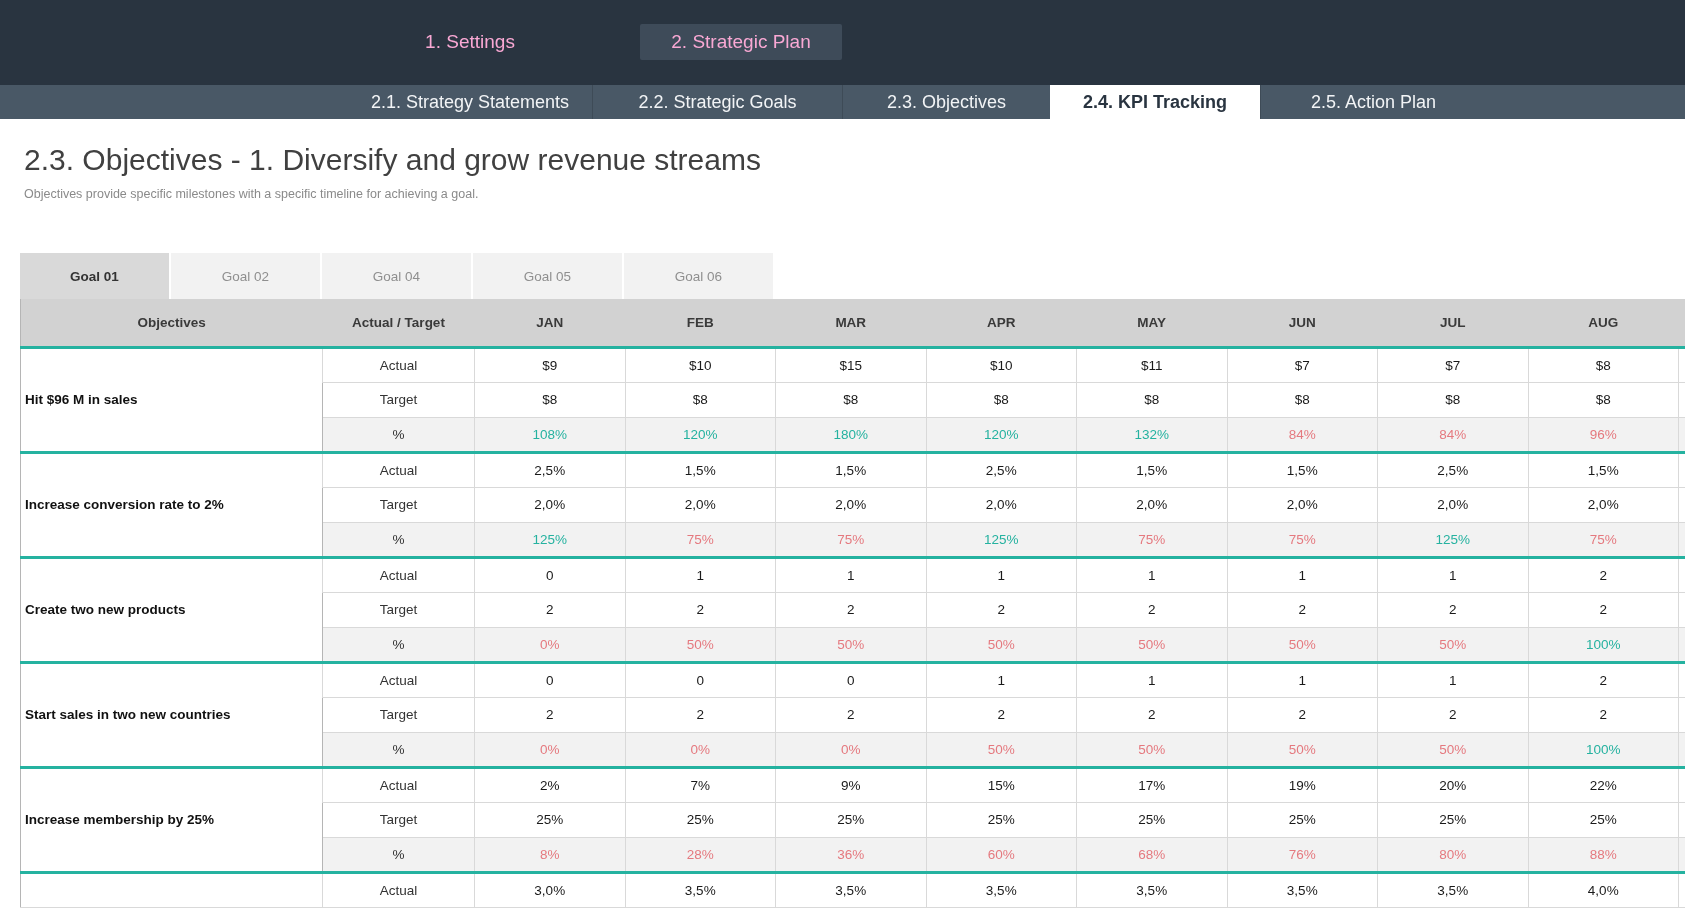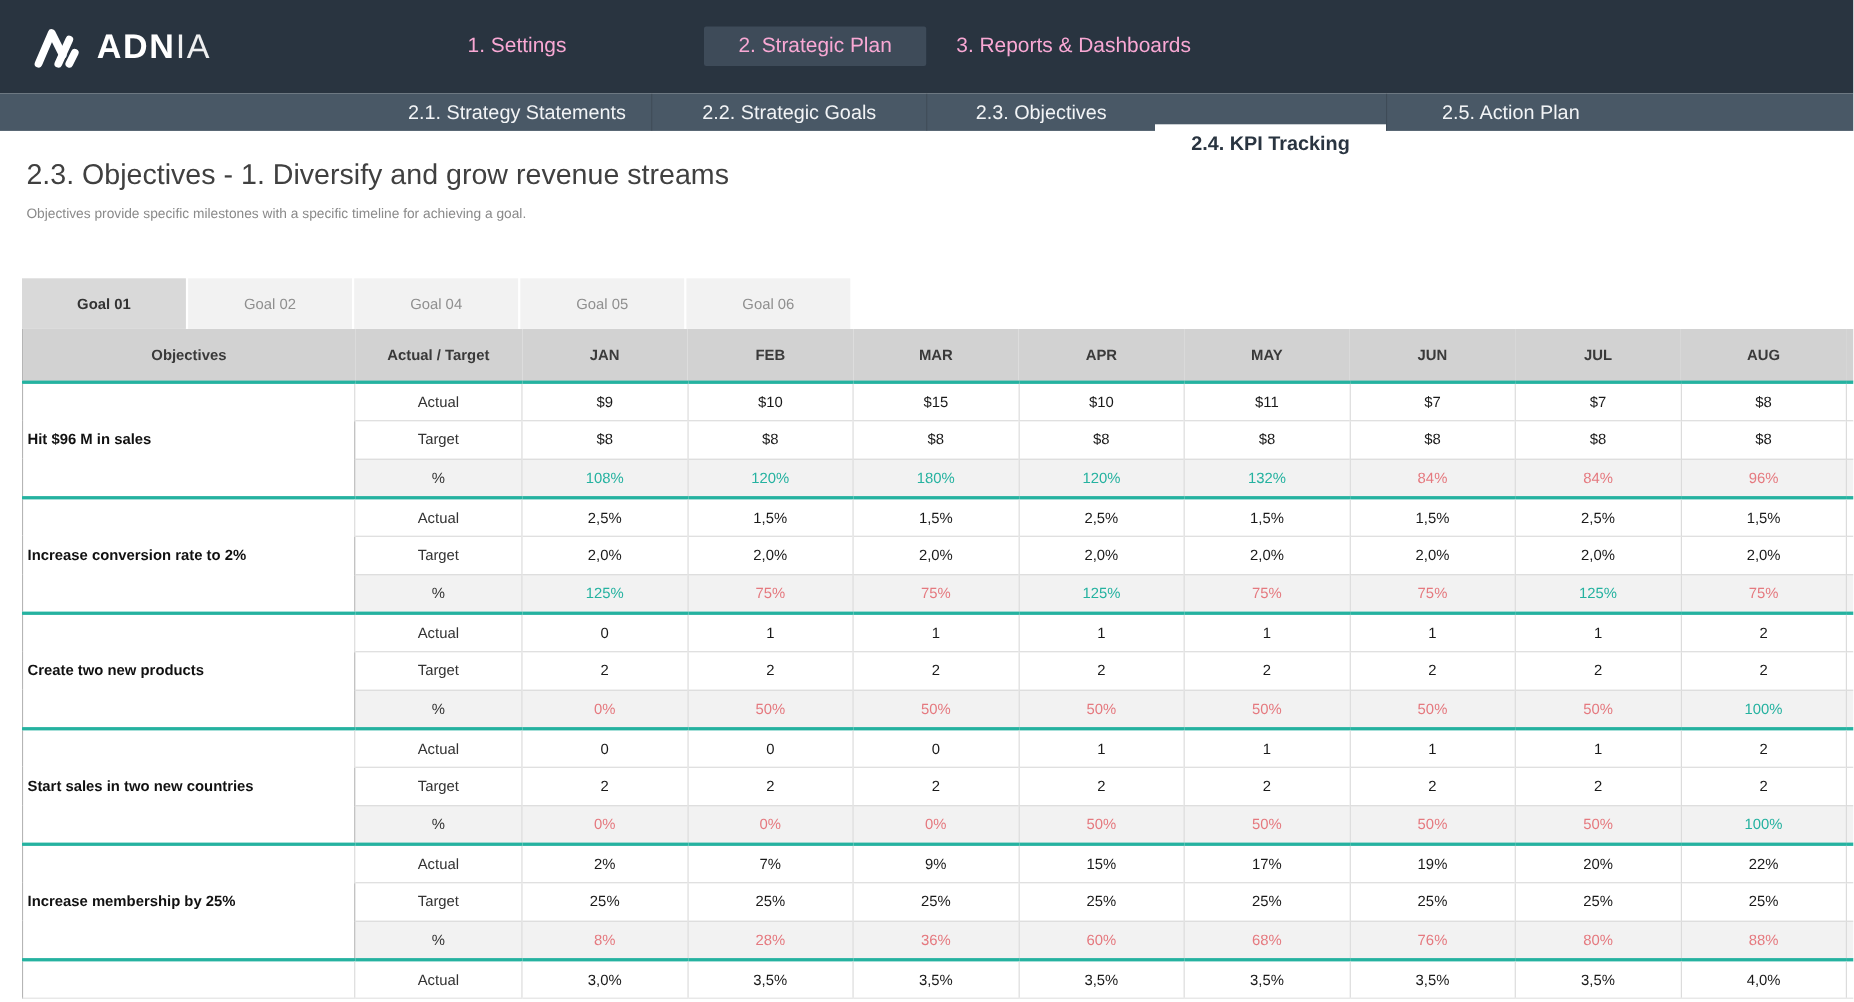--- a/index.html
+++ b/index.html
@@ -22,25 +22,25 @@
   .tn-2 { left:866px; width:220px; }
 
   
   .subnav { position:absolute; left:0; top:85px; width:1685px; height:34px; background:#495866; }
   .subnav-item { position:absolute; top:0; height:34px; display:flex; align-items:center; justify-content:center;
                  color:#f2f4f6; font-size:18px; cursor:pointer; border-left:1px solid rgba(0,0,0,.14); }
   .subnav-item.active { background:#ffffff; color:#293440; font-weight:700; border-left:none; }
   .sn-0 { left:348px; width:244px; border-left:none; }
   .sn-1 { left:592px; width:250px; }
   .sn-2 { left:842px; width:208px;text-align:right; }
-  .sn-3 { left:1050px; width:210px;margin-top:28px; }
+  .sn-3 { left:1050px; width:210px; }
   .sn-4 { left:1260px; width:226px; }
 
   
-  .page-title { position:absolute; left:24px; top:143px; font-size:26px; color:#404040; }
+  .page-title { position:absolute; left:24px; top:143px; font-size:30px; color:#404040; }
   .page-subtitle { position:absolute; left:24px; top:187px; font-size:12.5px; color:#8a8a8a; }
 
   
   .goal-tabs { position:absolute; left:20px; top:253px; height:46px; display:flex; }
   .goal-tab { width:149px; margin-right:2px; height:46px; display:flex; align-items:center; justify-content:center;
               background:#f2f2f2; color:#8f8f8f; font-size:13.5px; cursor:pointer; }
   .goal-tab.active { background:#d9d9d9; color:#333; font-weight:700; }
 
   
   .table-wrap { position:absolute; left:20px; top:299px; width:1665px; overflow:hidden; }
@@ -56,35 +56,22 @@
   td.obj { text-align:left; padding-left:4px; font-weight:700; color:#111; background:#fff; }
   td.rowlabel { color:#333; }
   tr.pct-row td { background:#f2f2f2; }
   td.hit { color:#25b2a0; }
   td.miss { color:#e5797f; }
 </style>
 </head>
 <body>
 
 <div class="topbar">
-  <div class="brand">
-    <span>
-      <svg width="44" height="42" viewBox="0 0 44 42">
-        <g fill="none" stroke="#ffffff" stroke-width="7" stroke-linecap="round" stroke-linejoin="round">
-          <path d="M5 36 L17 8 L27 28"></path>
-          <path d="M23 36 L33 14"></path>
-          <path d="M33 36 L38 26"></path>
-        </g>
-      </svg>
-    </span>
-    <span class="brand-text"><span class="b">ADN</span><span class="l">IA</span></span>
-  </div>
   <div class="topnav-item tn-0">1. Settings</div>
   <div class="topnav-item tn-1 active">2. Strategic Plan</div>
-  <div class="topnav-item tn-2">3. Reports &amp; Dashboards</div>
 </div>
 
 <div class="subnav">
   <div class="subnav-item sn-0">2.1. Strategy Statements</div>
   <div class="subnav-item sn-1">2.2. Strategic Goals</div>
   <div class="subnav-item sn-2">2.3. Objectives</div>
   <div class="subnav-item sn-3 active">2.4. KPI Tracking</div>
   <div class="subnav-item sn-4">2.5. Action Plan</div>
 </div>
 

